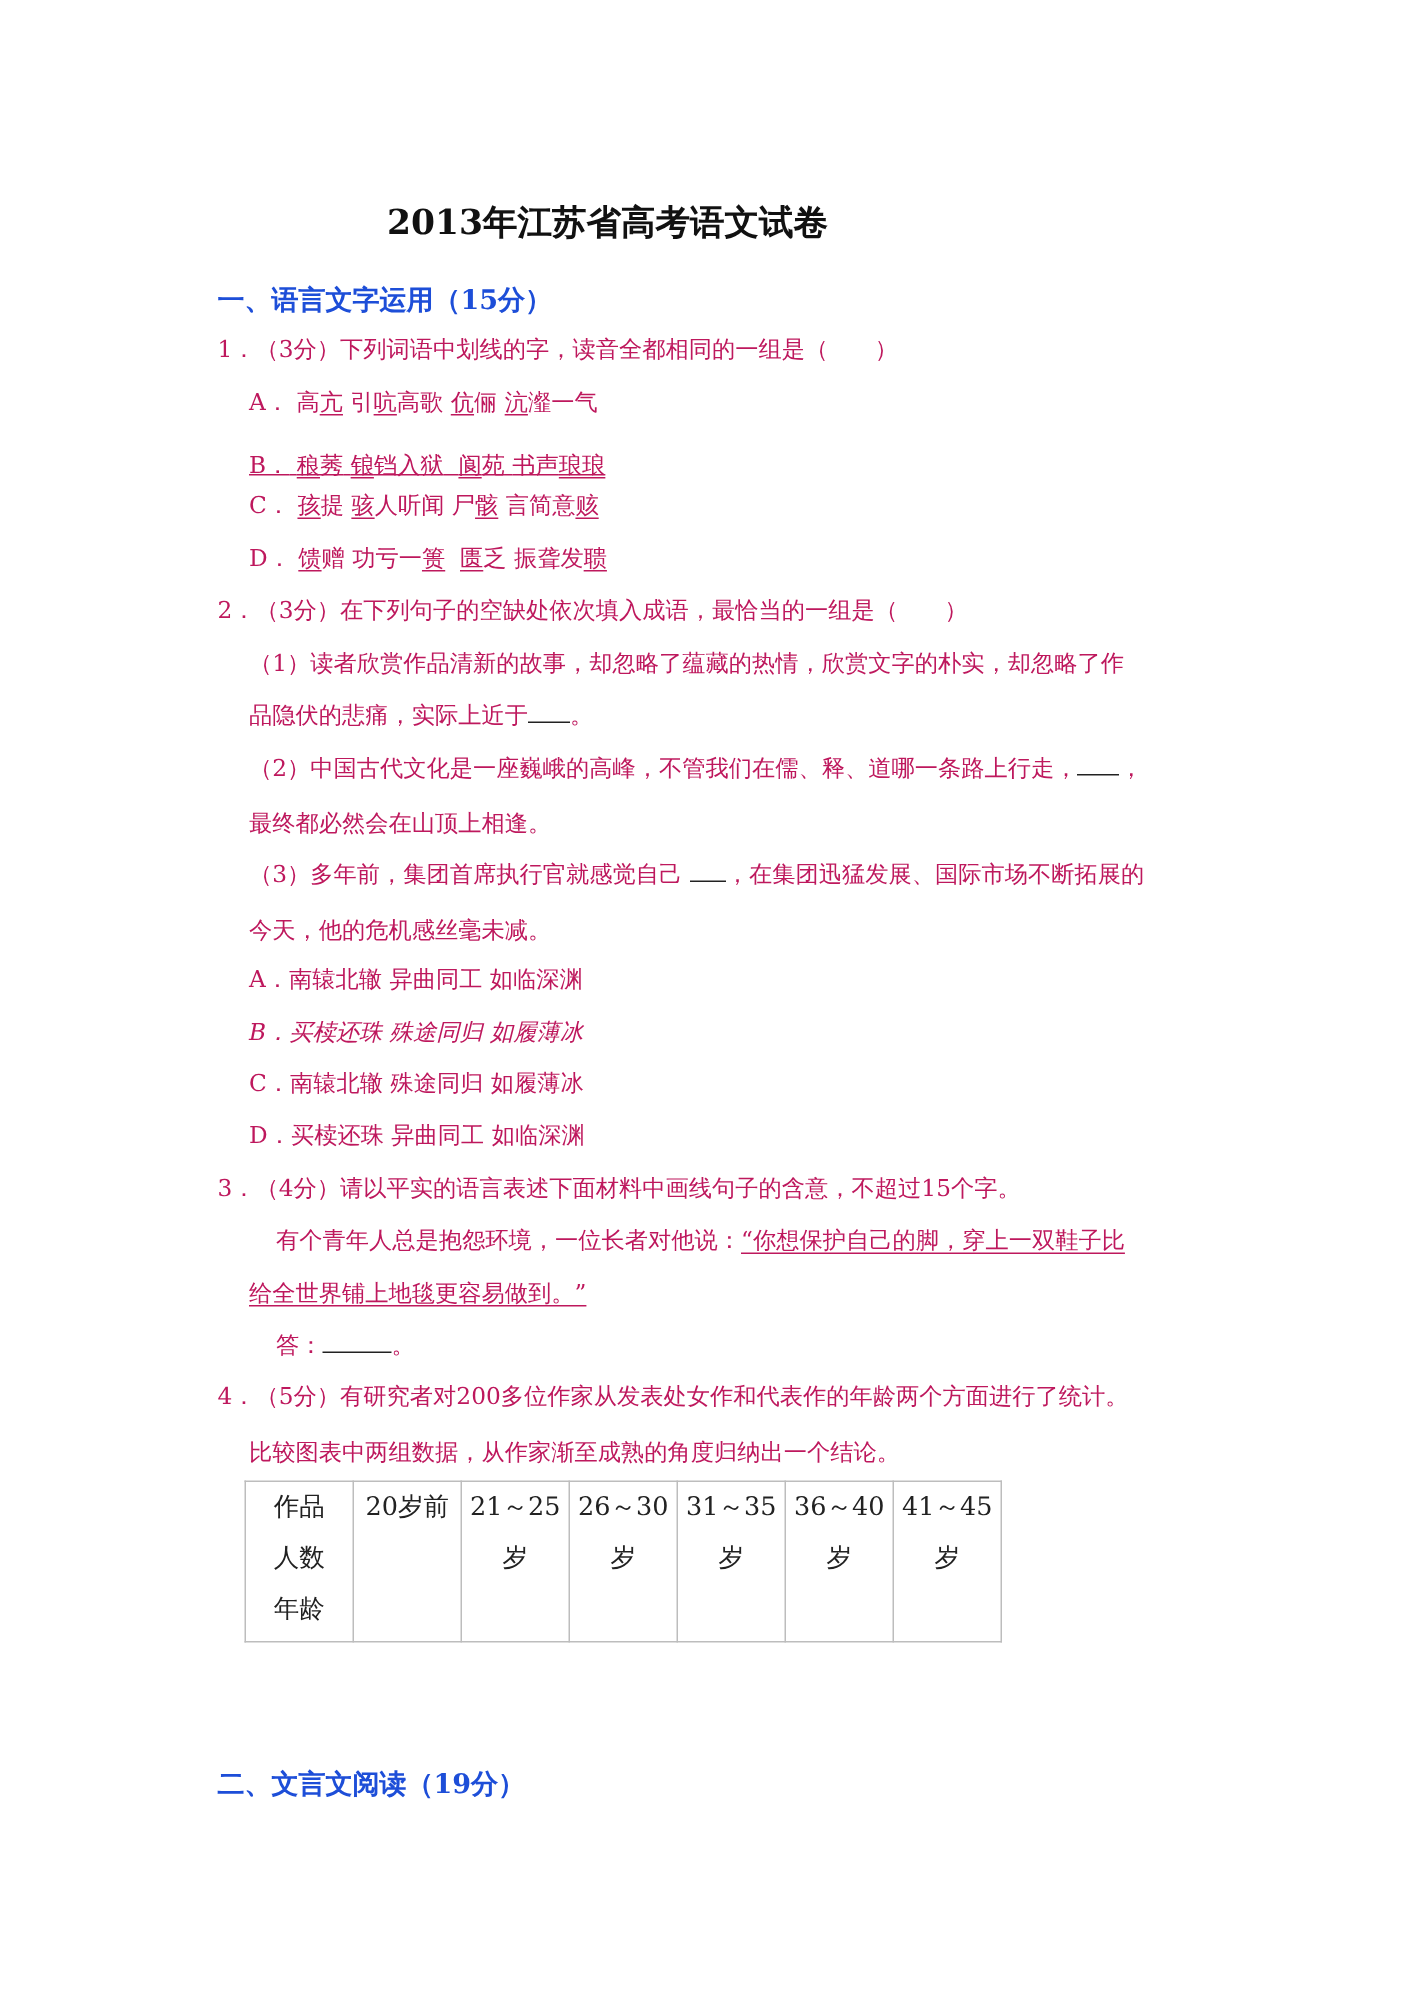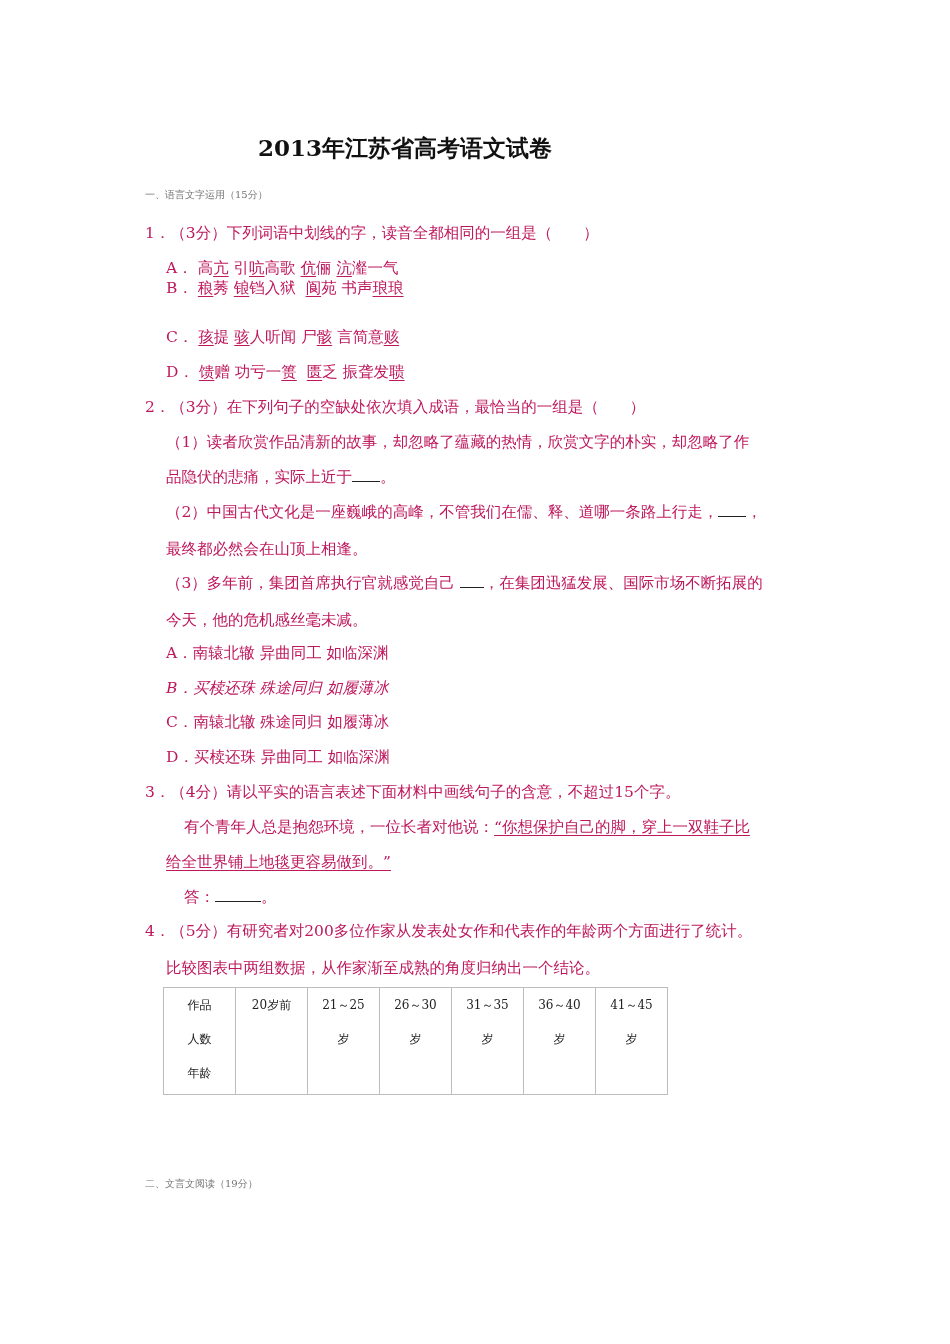--- a/index.html
+++ b/index.html
@@ -1,24 +1,24 @@
 <!DOCTYPE html>
 <html><head>
 <meta charset="utf-8">
 <style>
   html, body { margin:0; padding:0; background:#ffffff; }
   body { width:950px; height:1344px; position:relative; overflow:hidden;
          font-family:"DejaVu Serif","Liberation Serif",serif; color:#222; }
   .abs { position:absolute; white-space:nowrap; }
   .title { left:0; width:810px; top:133px; text-align:center; font-size:23px; font-weight:bold; color:#111; letter-spacing:0; }
-  .sec { font-size:10px; font-weight:normal; color:#737373; }
+  .sec { font-size:18px; font-weight:bold; color:#1d4ed8; }
   .line { font-size:15.5px; color:#be185d; }
   .u { text-decoration:underline; text-underline-offset:3px; }
   .blank { display:inline-block; border-bottom:1.5px solid #222; height:14px; vertical-align:baseline; }
-  table.data { position:absolute; left:163px; top:987px; border-collapse:collapse; font-size:12px; color:#222; }
+  table.data { position:absolute; left:163px; top:987px; border-collapse:collapse; font-size:17px; color:#222; }
   table.data td { border:1px solid #bdbdbd; text-align:center; vertical-align:top; padding:0; }
   table.data td.c { width:71px; }
   .hdr-row td { height:106px; }
   .r2 td { height:38px; vertical-align:middle; }
   .r3 td { height:39px; vertical-align:middle; }
   .stack div { height:34px; line-height:34px; }
   .hdr-cell { padding-top:0; line-height:34px; }
 </style>
 </head>
 <body>
@@ -30,21 +30,21 @@
 <div class="abs line" style="left:145px;top:223px;">1．（3分）下列词语中划线的字，读音全都相同的一组是（　　）</div>
 
 <div class="abs line" style="left:166px;top:258px;">
   <span>A．</span>
   <span>高</span><span class="u">亢</span>
   <span>引</span><span class="u">吭</span><span>高歌</span>
   <span class="u">伉</span><span>俪</span>
   <span class="u">沆</span><span>瀣一气</span>
 </div>
 
-<div class="abs line" style="left:166px;top:278px;">
+<div class="abs line" style="left:166px;top:300px;text-decoration:underline;">
   <span>B．</span>
   <span class="u">稂</span><span>莠</span>
   <span class="u">锒</span><span>铛入狱</span>&nbsp;
   <span class="u">阆</span><span>苑</span>
   <span>书声</span><span class="u">琅琅</span>
 </div>
 
 <div class="abs line" style="left:166px;top:327px;">
   <span>C．</span>
   <span class="u">孩</span><span>提</span>

